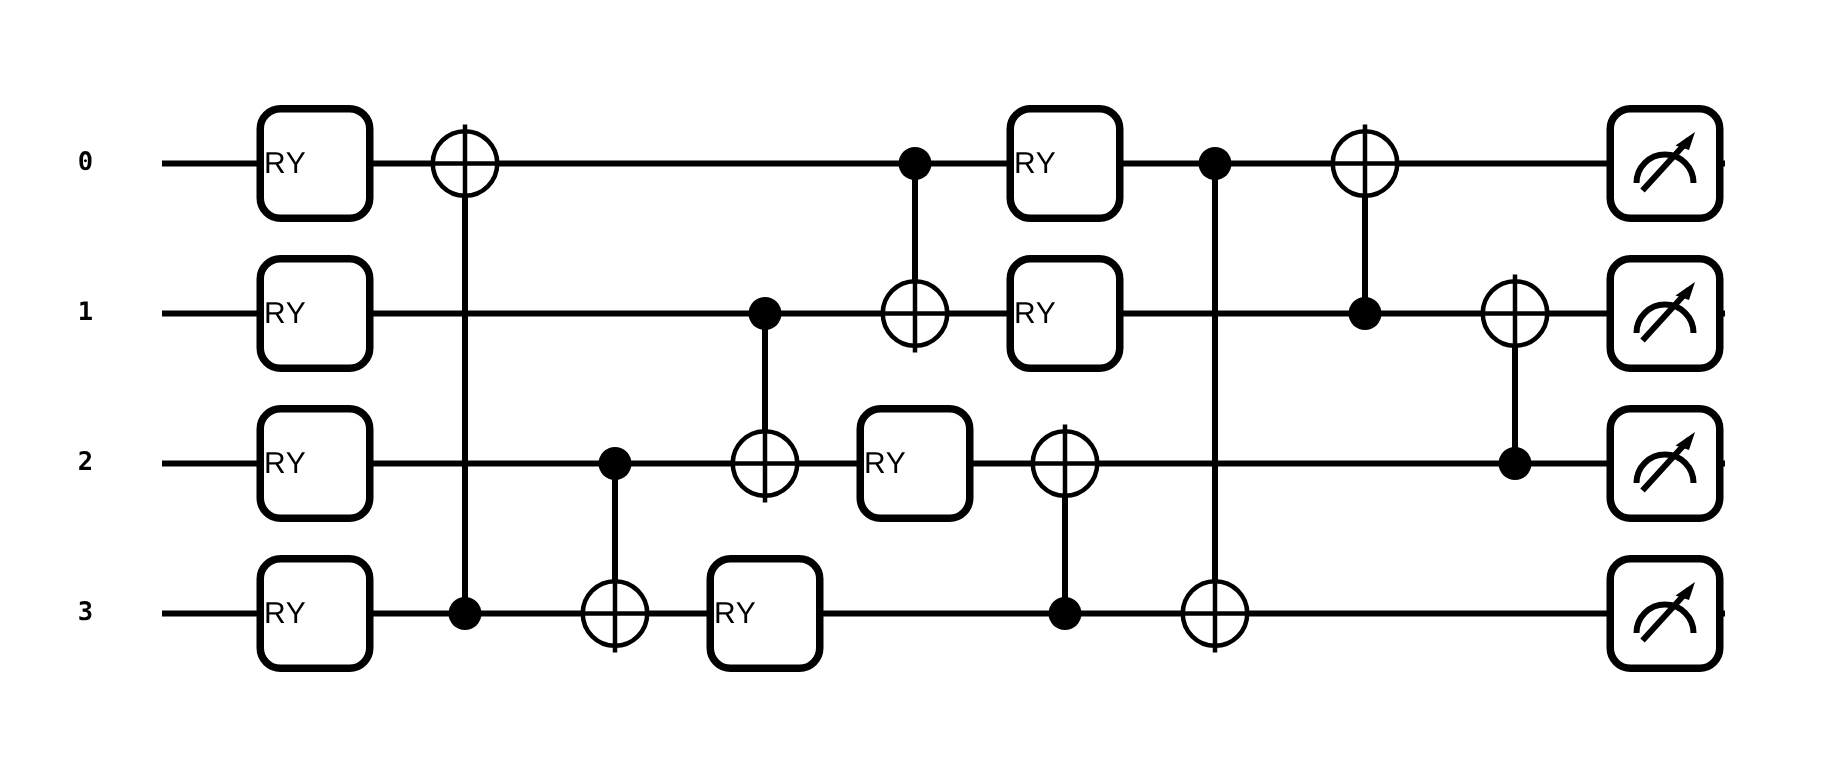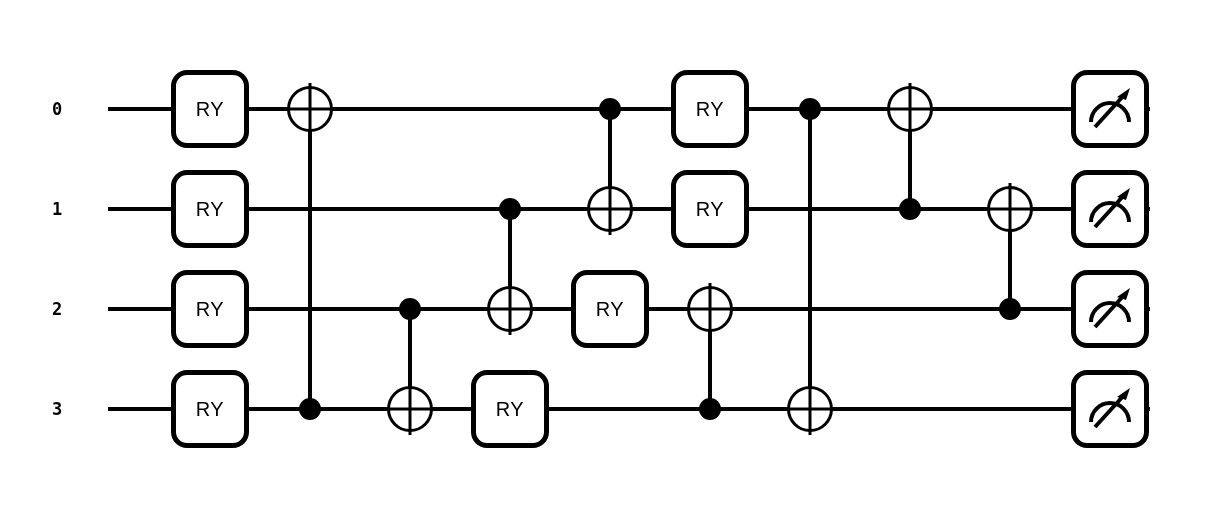--- a/index.html
+++ b/index.html
@@ -79,21 +79,21 @@
     position: absolute;
     width: 78px;
     height: 78px;
     border: 5px solid #000000;
     border-radius: 16px;
     background: #ffffff;
     box-sizing: border-box;
     transform: translate(-50%, -50%);
     display: flex;
     align-items: center;
-    justify-content: center;
+    justify-content: flex-start;
   }
   .gate-box .gate-label {
     font-family: "Liberation Sans", sans-serif;
     font-size: 20px;
     color: #000000;
     line-height: 1;
     letter-spacing: 0.5px;
   }
   .meas-box {
     position: absolute;

